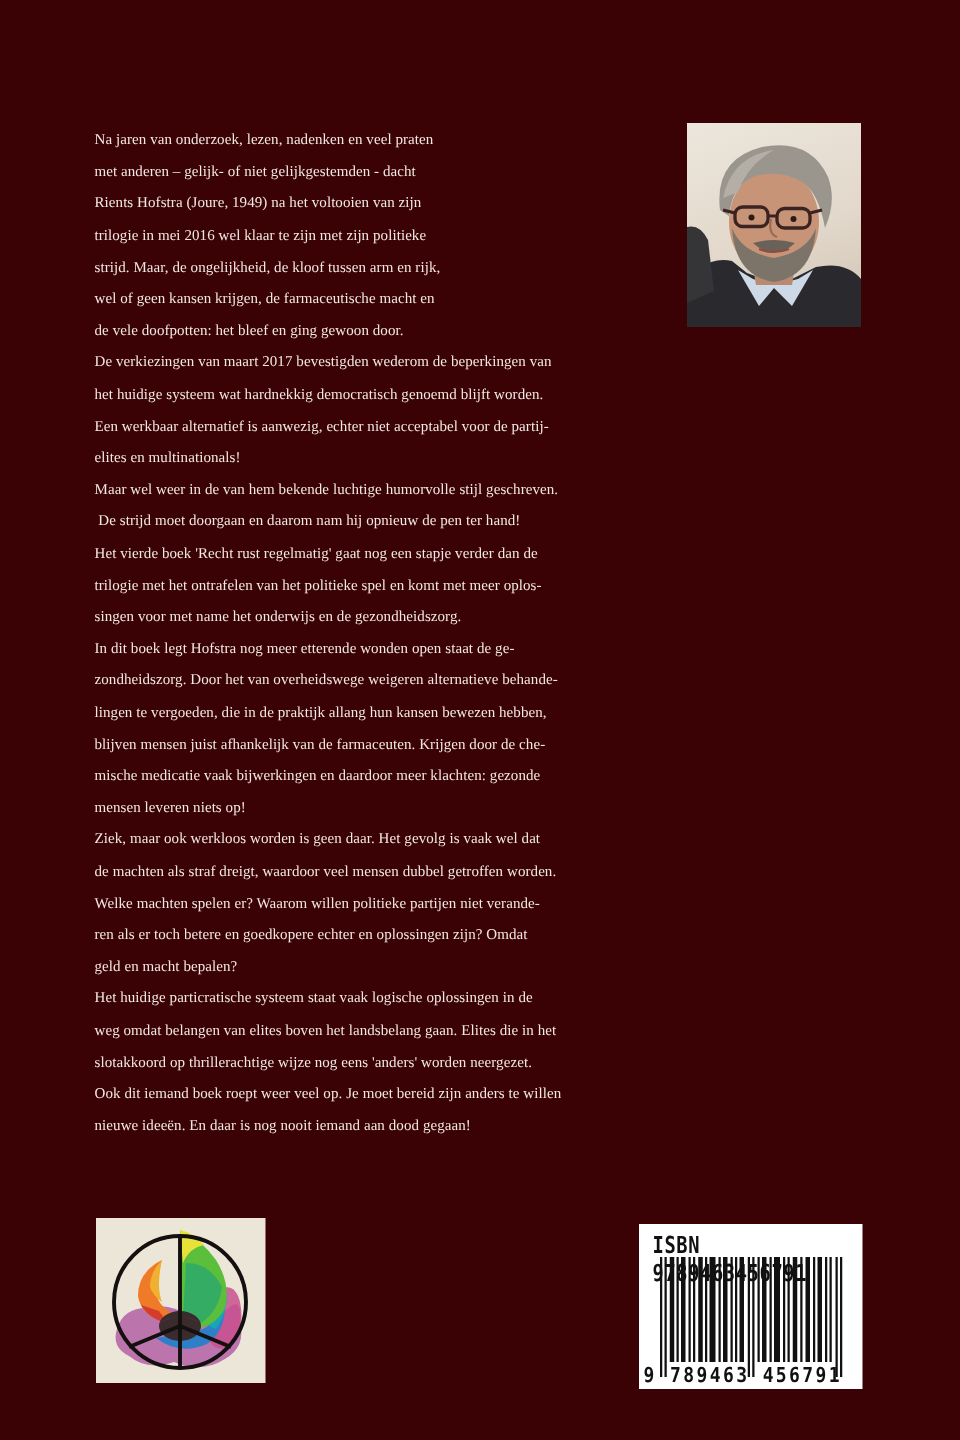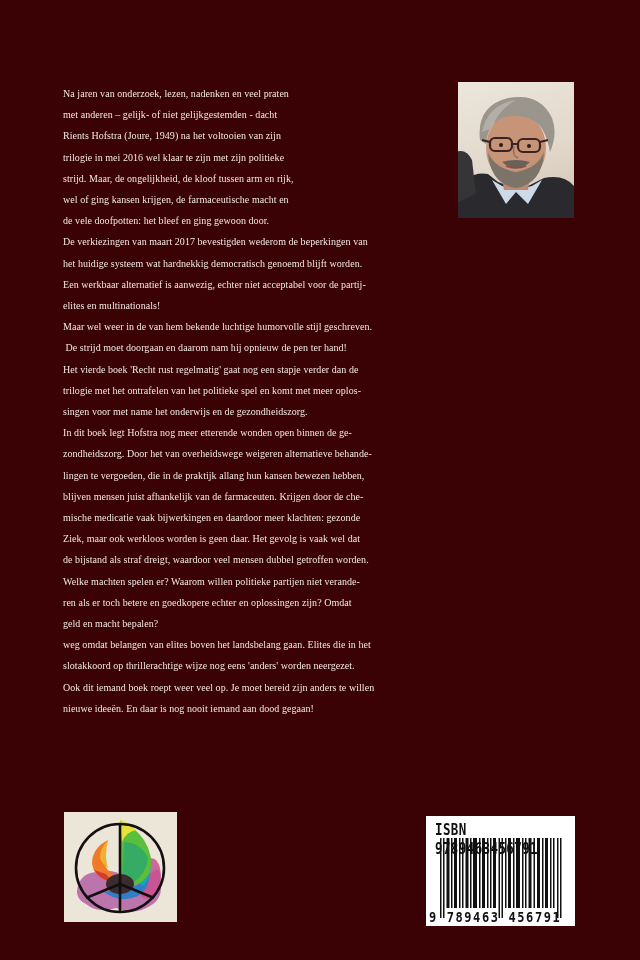--- a/index.html
+++ b/index.html
@@ -99,41 +99,43 @@
 <body>
 
 <div class="cover">
 
   <div class="blurb">
     <span class="line">Na jaren van onderzoek, lezen, nadenken en veel praten</span>
     <span class="line">met anderen – gelijk- of niet gelijkgestemden - dacht</span>
     <span class="line">Rients Hofstra (Joure, 1949) na het voltooien van zijn</span>
     <span class="line">trilogie in mei 2016 wel klaar te zijn met zijn politieke</span>
     <span class="line">strijd. Maar, de ongelijkheid, de kloof tussen arm en rijk,</span>
-    <span class="line">wel of ging kansen krijgen, de farmaceutische macht en</span>
+    <span class="line">wel of geen kansen krijgen, de farmaceutische macht en</span>
     <span class="line">de vele doofpotten: het bleef en ging gewoon door.</span>
     <span class="line">De verkiezingen van maart 2017 bevestigden wederom de beperkingen van</span>
     <span class="line">het huidige systeem wat hardnekkig democratisch genoemd blijft worden.</span>
     <span class="line">Een werkbaar alternatief is aanwezig, echter niet acceptabel voor de partij-</span>
     <span class="line">elites en multinationals!</span>
     <span class="line">Maar wel weer in de van hem bekende luchtige humorvolle stijl geschreven.</span>
     <span class="line" style="white-space:pre"> De strijd moet doorgaan en daarom nam hij opnieuw de pen ter hand!</span>
     <span class="line">Het vierde boek 'Recht rust regelmatig' gaat nog een stapje verder dan de</span>
     <span class="line">trilogie met het ontrafelen van het politieke spel en komt met meer oplos-</span>
     <span class="line">singen voor met name het onderwijs en de gezondheidszorg.</span>
-    <span class="line">In dit boek legt Hofstra nog meer etterende wonden open binnen de ge-</span>
+    <span class="line">In dit boek legt Hofstra nog meer etterende wonden open staat de ge-</span>
     <span class="line">zondheidszorg. Door het van overheidswege weigeren alternatieve behande-</span>
     <span class="line">lingen te vergoeden, die in de praktijk allang hun kansen bewezen hebben,</span>
     <span class="line">blijven mensen juist afhankelijk van de farmaceuten. Krijgen door de che-</span>
     <span class="line">mische medicatie vaak bijwerkingen en daardoor meer klachten: gezonde</span>
+    <span class="line">mensen leveren niets op!</span>
     <span class="line">Ziek, maar ook werkloos worden is geen daar. Het gevolg is vaak wel dat</span>
-    <span class="line">de bijstand als straf dreigt, waardoor veel mensen dubbel getroffen worden.</span>
+    <span class="line">de machten als straf dreigt, waardoor veel mensen dubbel getroffen worden.</span>
     <span class="line">Welke machten spelen er? Waarom willen politieke partijen niet verande-</span>
     <span class="line">ren als er toch betere en goedkopere echter en oplossingen zijn? Omdat</span>
     <span class="line">geld en macht bepalen?</span>
+    <span class="line">Het huidige particratische systeem staat vaak logische oplossingen in de</span>
     <span class="line">weg omdat belangen van elites boven het landsbelang gaan. Elites die in het</span>
     <span class="line">slotakkoord op thrillerachtige wijze nog eens 'anders' worden neergezet.</span>
     <span class="line">Ook dit iemand boek roept weer veel op. Je moet bereid zijn anders te willen</span>
     <span class="line">nieuwe ideeën. En daar is nog nooit iemand aan dood gegaan!</span>
   </div>
 
   <div class="photo">
     <svg width="116" height="136" viewBox="0 0 116 136">
 
       <path d="M0 110 Q10 88 30 92 L40 100 L62 108 L86 96 Q106 92 116 104 L116 136 L0 136 Z" fill="#2a2a2e"></path>

